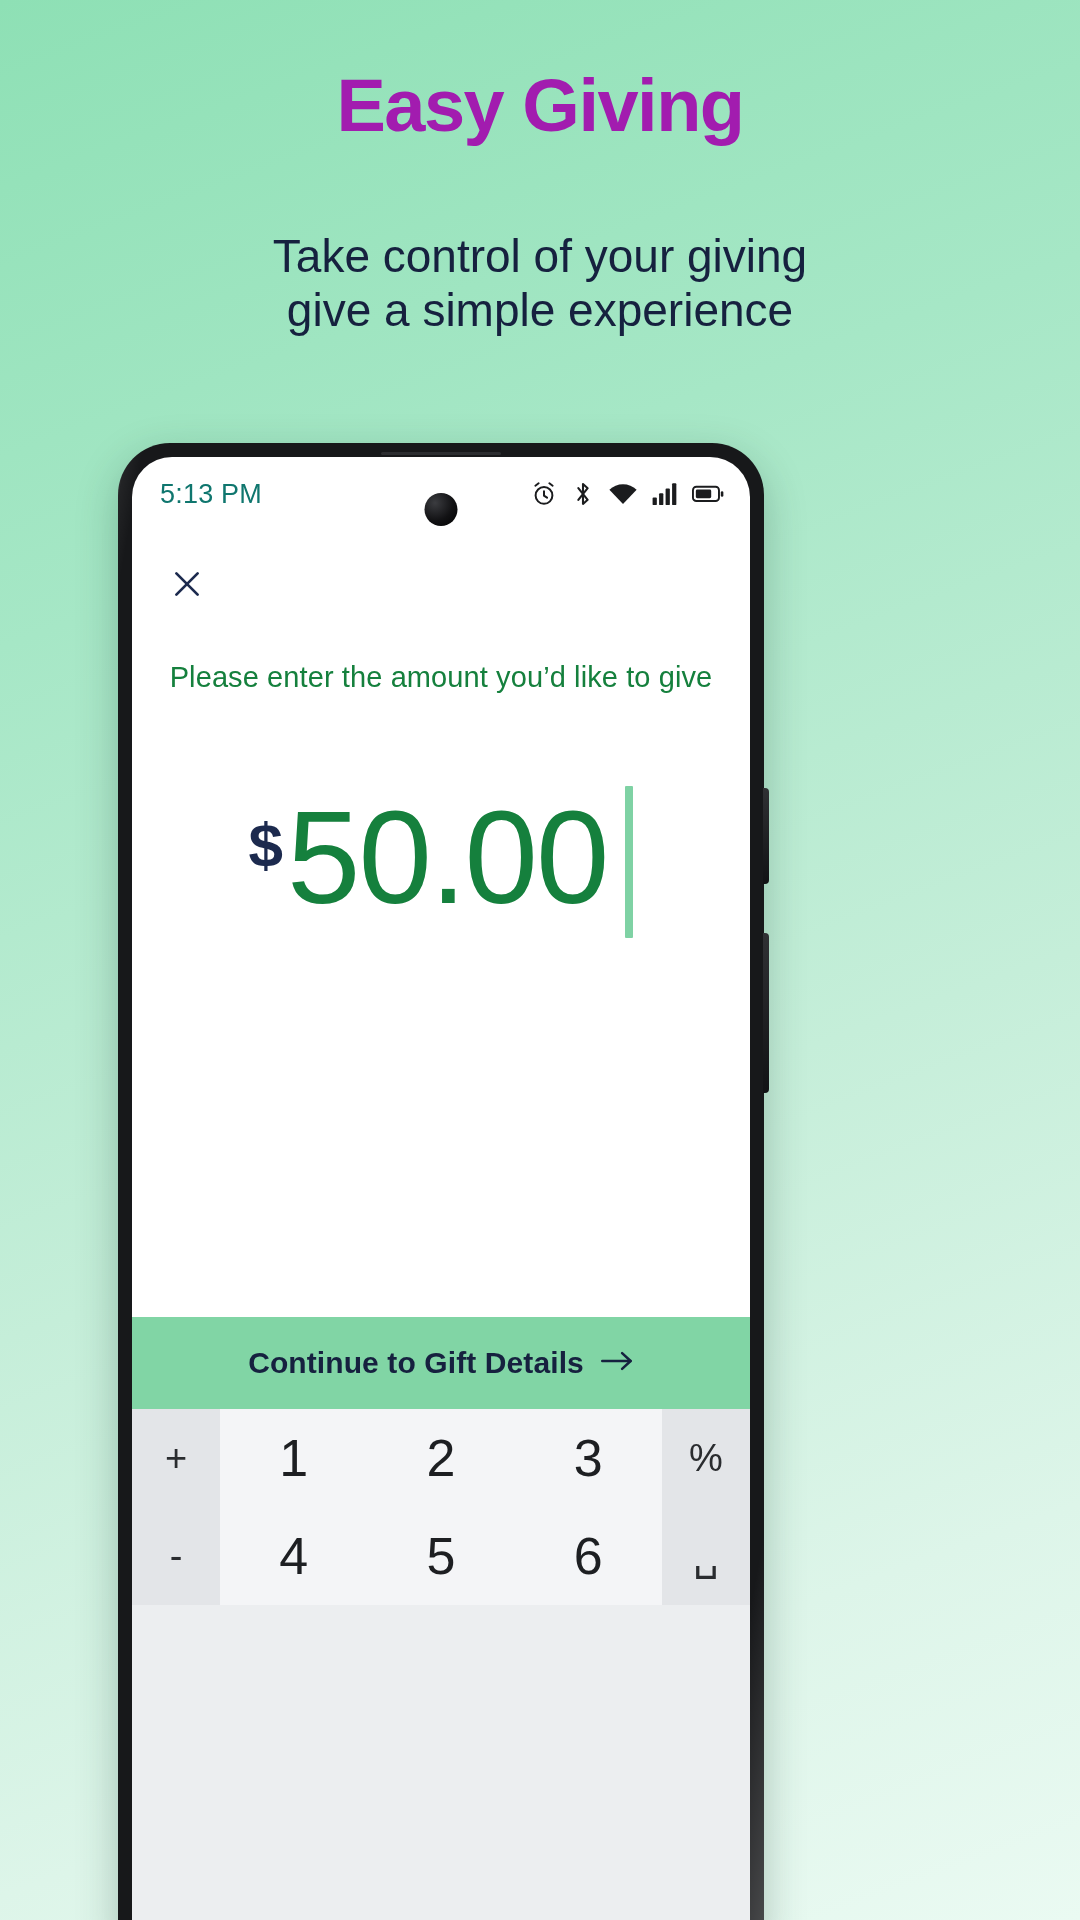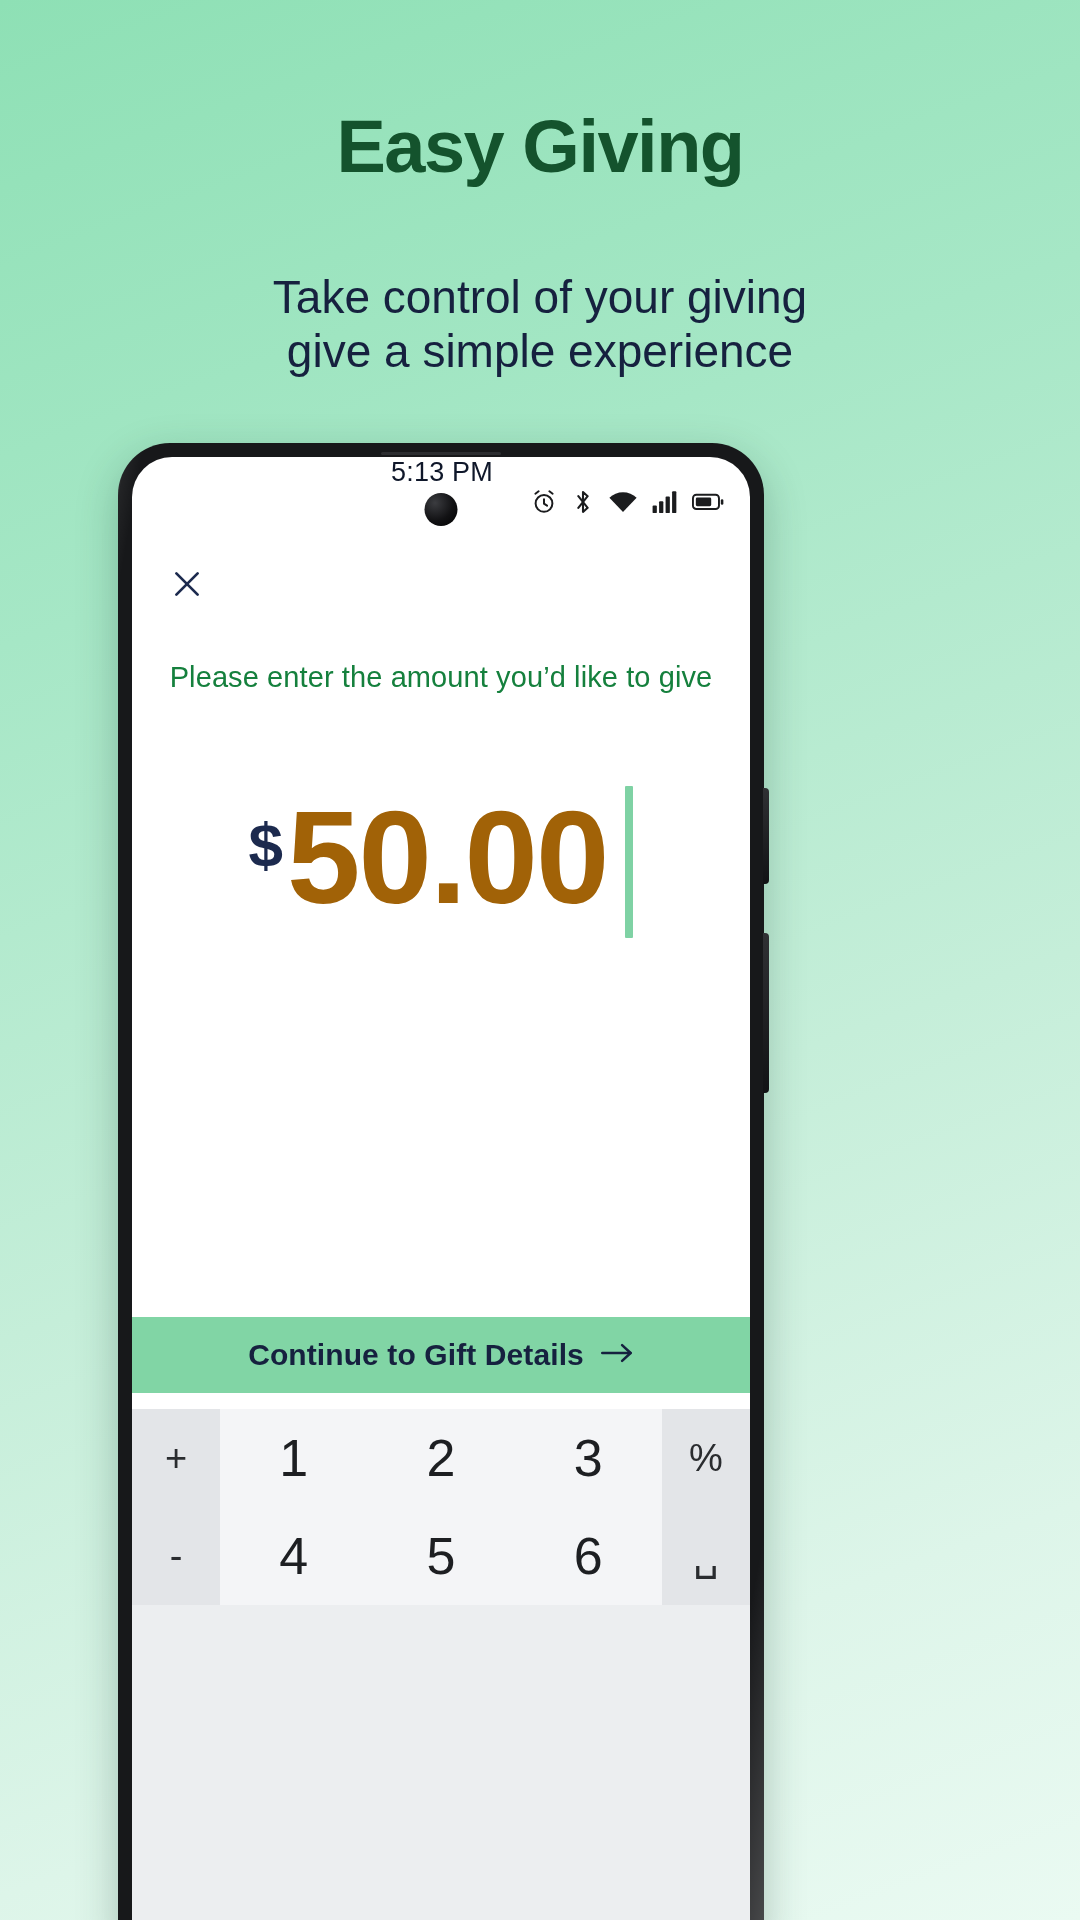--- a/index.html
+++ b/index.html
@@ -16,25 +16,25 @@
     position: relative;
   }
 
   
   .promo {
     position: absolute;
     top: 0; left: 0; right: 0;
     text-align: center;
   }
   .promo-title {
-    margin-top: 108px;
+    margin-top: 67px;
     font-size: 74px;
     font-weight: bold;
     letter-spacing: -1.5px;
-    color: #14532d;
+    color: #a21caf;
     line-height: 1.05;
   }
   .promo-sub {
     margin-top: 84px;
     font-size: 46px;
     font-weight: normal;
     color: #16213f;
     line-height: 1.18;
   }
   .promo-sub-line { display: block; }
@@ -95,22 +95,21 @@
     overflow: hidden;
   }
 
   
   .statusbar {
     position: relative;
     height: 74px;
     display: flex;
     align-items: center;
     padding: 0 26px 0 28px;
-    color: #0f172a;
-    flex-direction: column;
+    color: #0f766e;
   }
   .status-time {
     font-size: 27px;
     font-weight: normal;
     letter-spacing: 0.2px;
   }
   .camera-hole {
     position: absolute;
     left: 50%;
     top: 36px;
@@ -157,41 +156,41 @@
   }
   .amount-currency {
     font-size: 62px;
     font-weight: bold;
     color: #1c2a4e;
     line-height: 1;
     margin-top: 22px;
   }
   .amount-value {
     font-size: 132px;
-    font-weight: bold;
-    color: #a16207;
+    font-weight: normal;
+    color: #15803d;
     line-height: 1;
     letter-spacing: -2px;
     margin-left: 4px;
   }
   .amount-caret {
     width: 8px;
     height: 152px;
     background: #7fd2a4;
     margin-left: 18px;
     margin-top: -6px;
     border-radius: 1px;
   }
 
   
   .cta {
     position: absolute;
     left: 0; right: 0;
     top: 860px;
-    height: 76px;
+    height: 92px;
     background: #81d5a5;
     display: flex;
     align-items: center;
     justify-content: center;
     gap: 16px;
   }
   .cta-label {
     font-size: 30px;
     font-weight: bold;
     color: #16213f;

